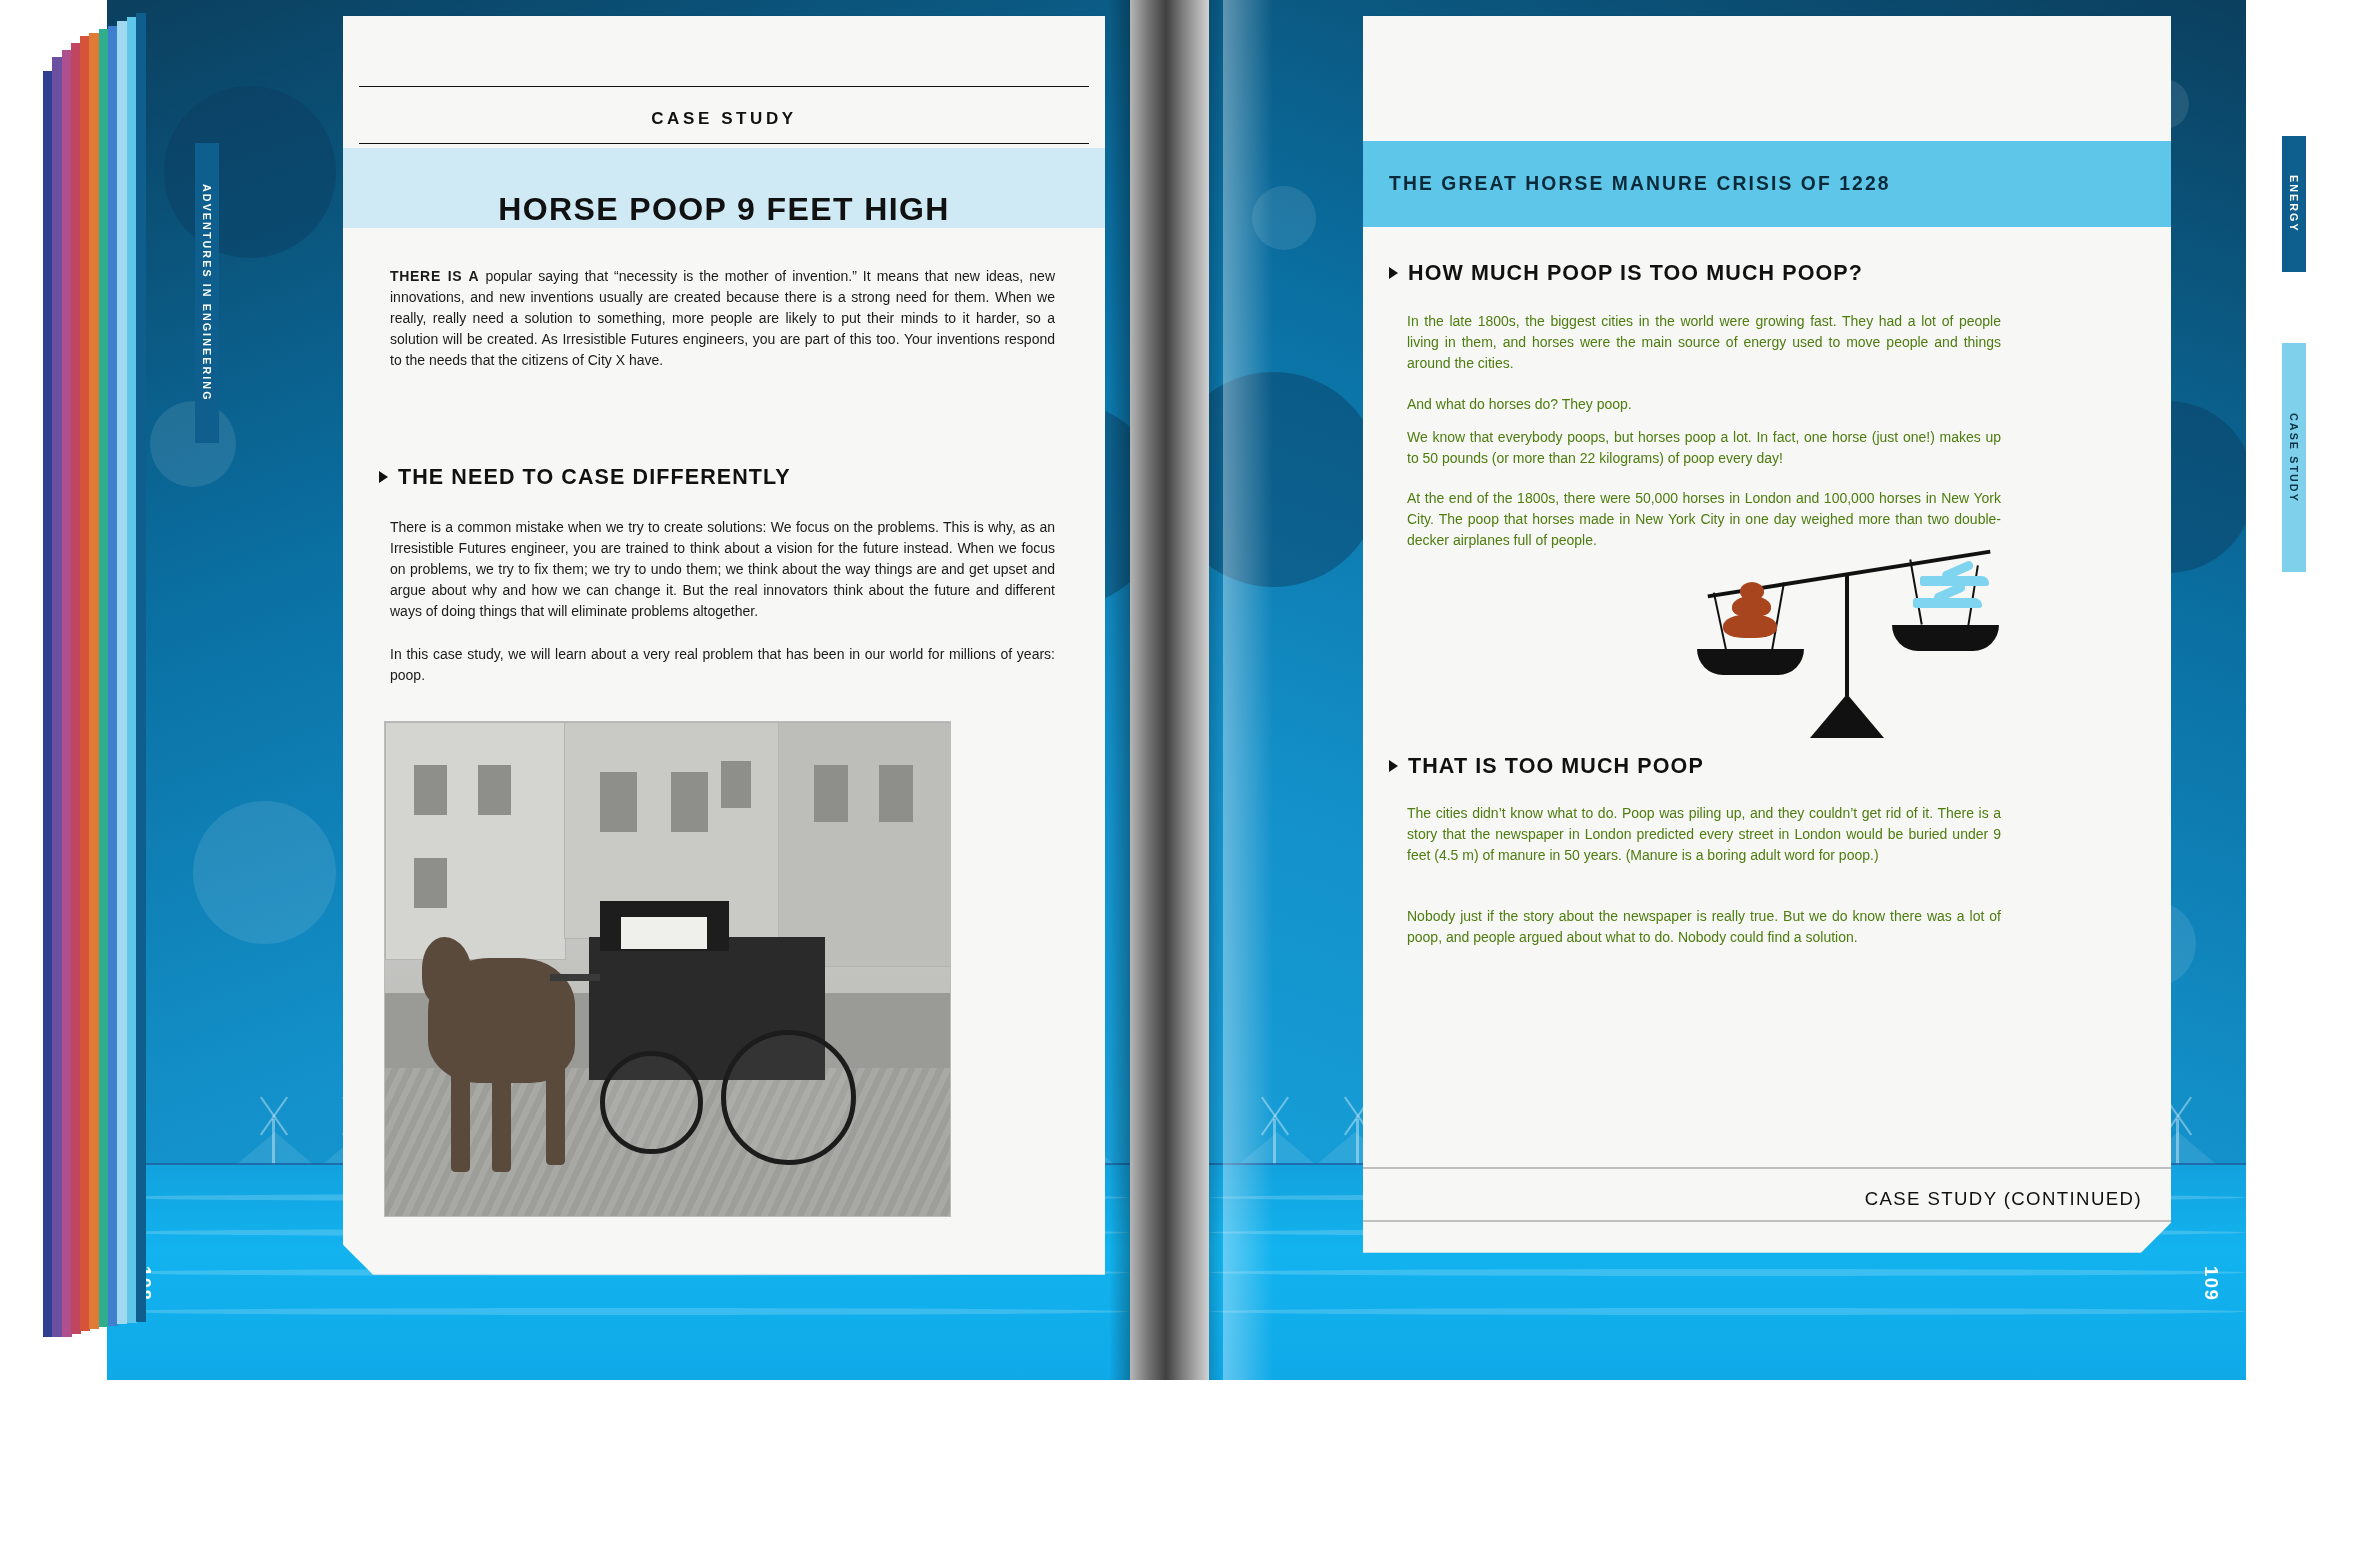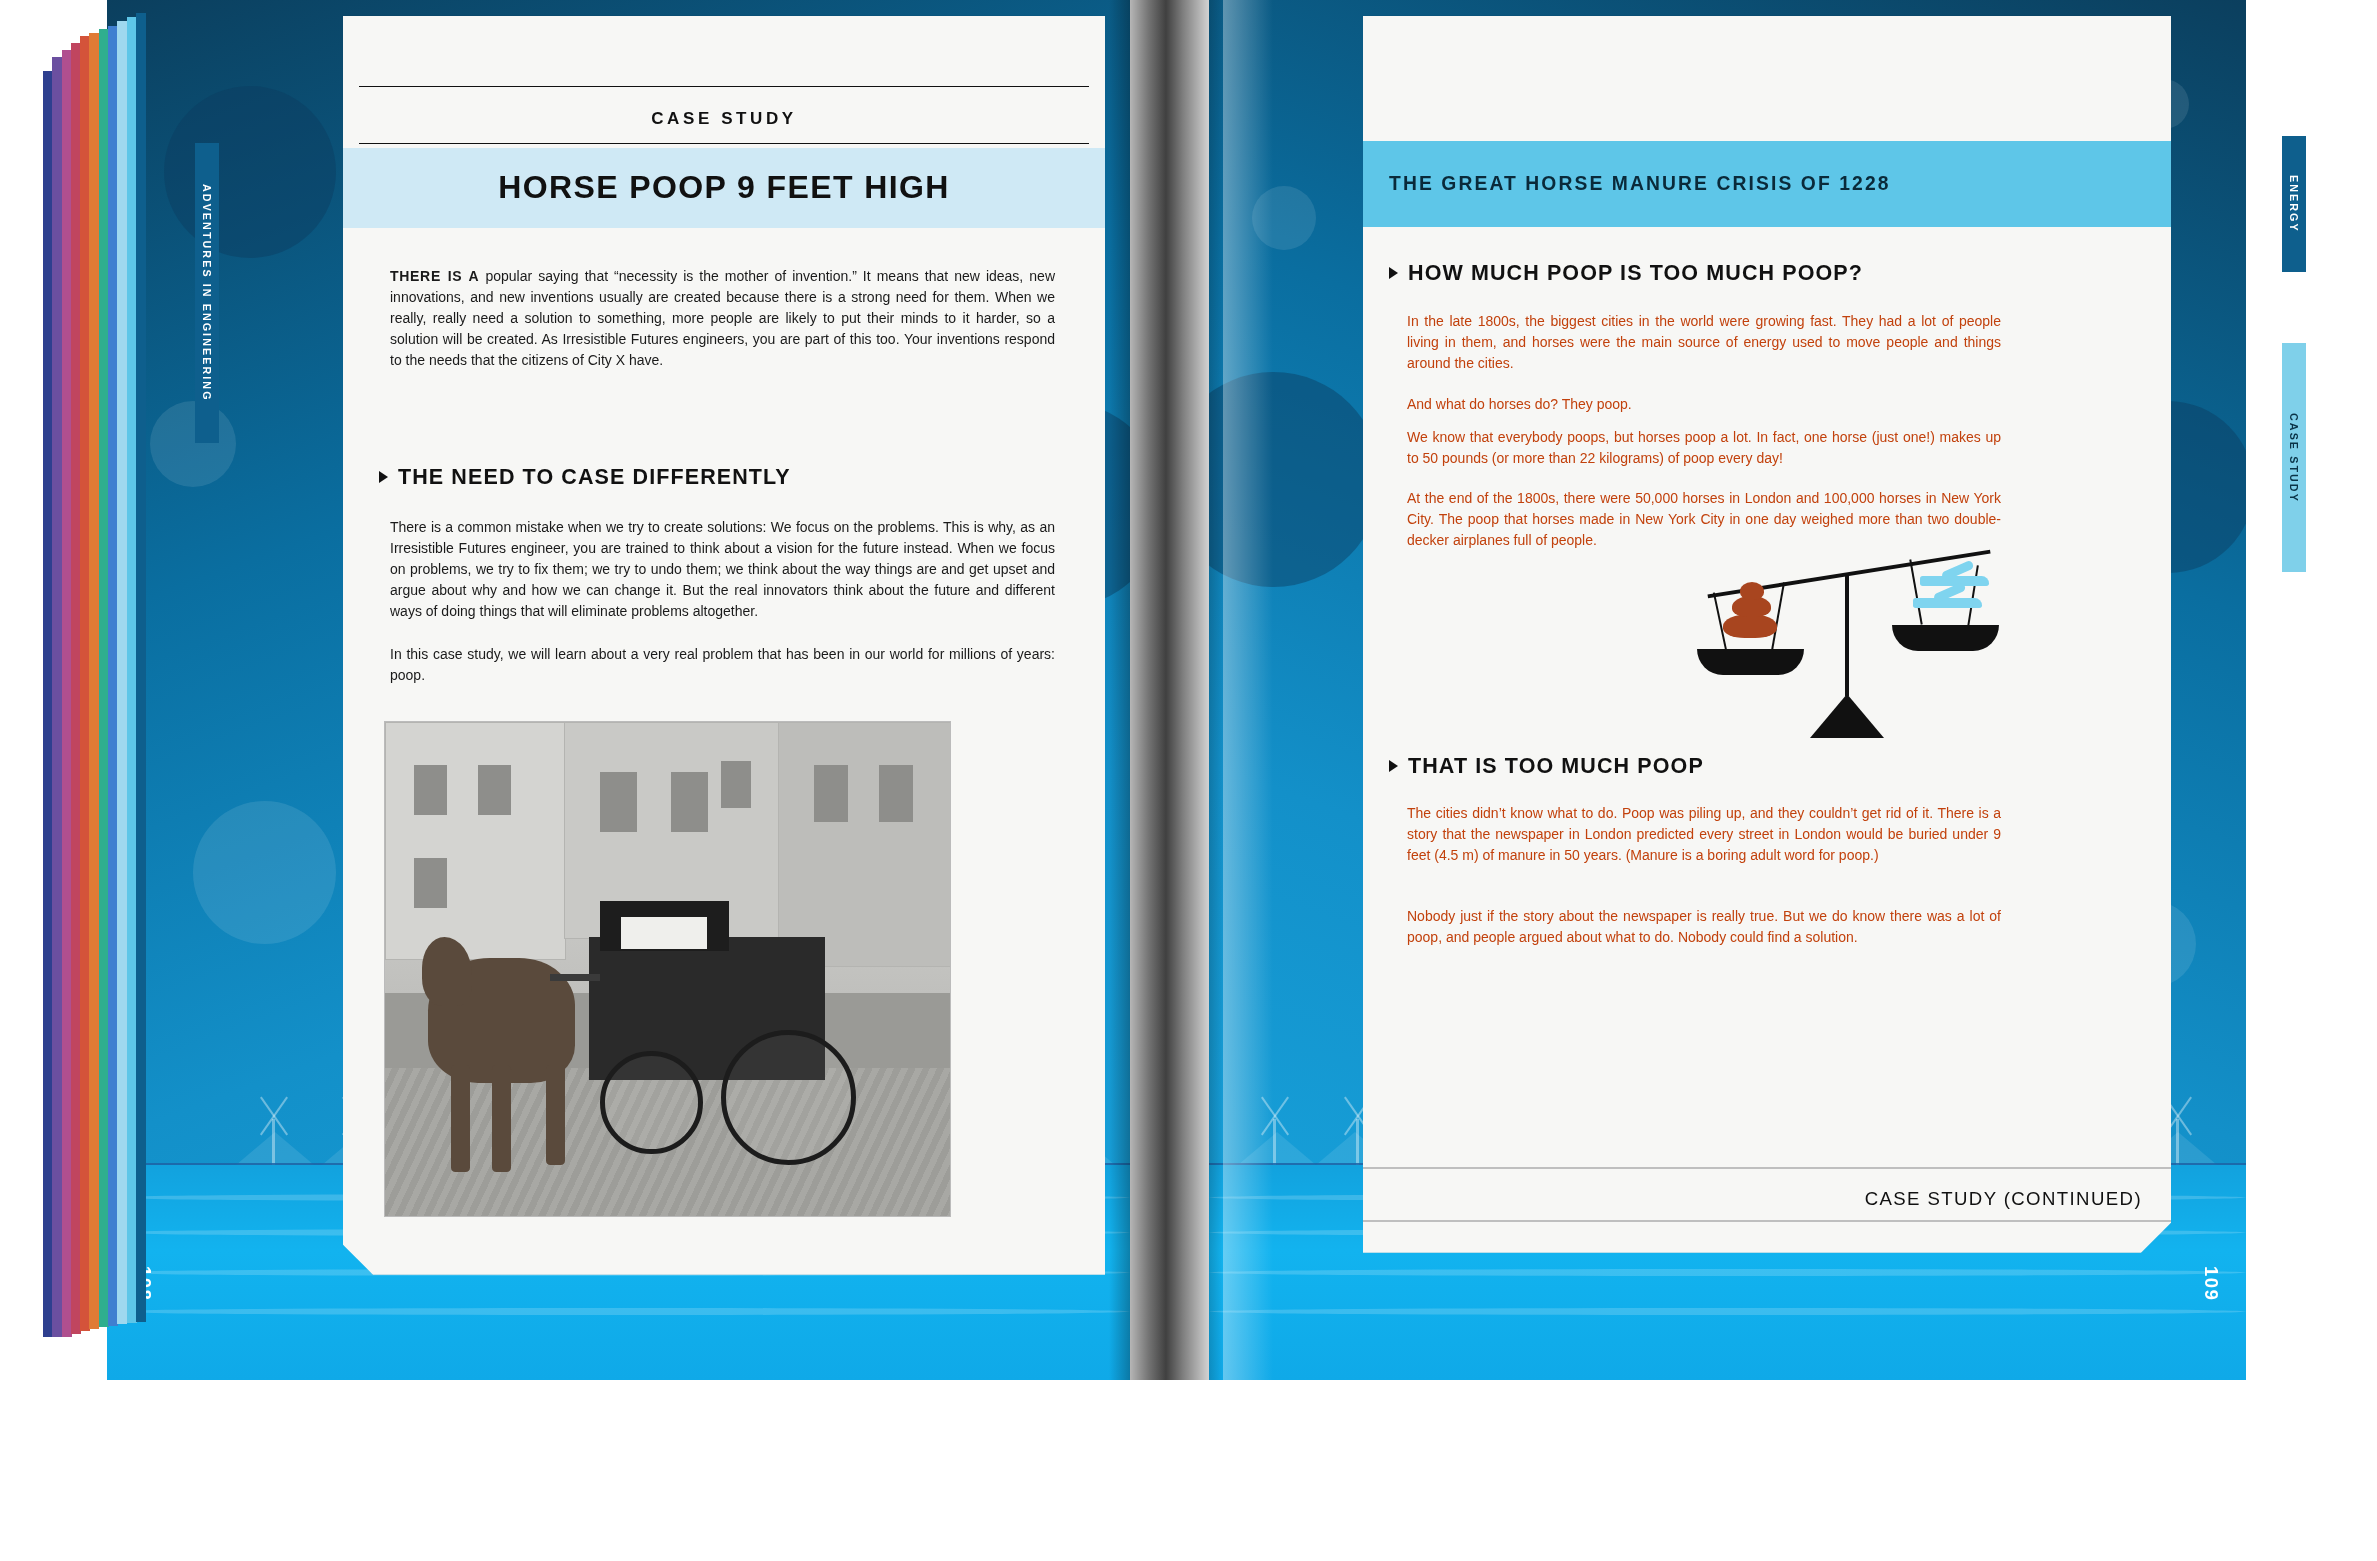--- a/index.html
+++ b/index.html
@@ -48,21 +48,21 @@
   .sheet.left{left:300px;top:15.7px;width:762px;height:1259px;
      clip-path:polygon(0 0,100% 0,100% 100%,30px 100%,0 calc(100% - 30px));}
   .sheet.right{left:1320px;top:15.7px;width:808px;height:1237px;
      clip-path:polygon(0 0,100% 0,100% calc(100% - 30px),calc(100% - 30px) 100%,0 100%);}
 
   
   .hdr-rule{position:absolute;left:0;right:0;height:1.4px;background:#111;}
   .casestudy-kicker{position:absolute;text-align:center;left:0;right:0;
      font-size:17px;font-weight:700;letter-spacing:3.6px;color:#111;}
   .title-band{position:absolute;left:0;right:0;background:#cfe9f5;
-     display:flex;align-items:center;justify-content:center;}
+     display:flex;align-items:flex-end;justify-content:center;}
   .title-band span{font-size:32px;font-weight:700;letter-spacing:1.4px;color:#111;}
 
   .body-col{position:absolute;color:#1a1a1a;font-size:14px;line-height:1.5;text-align:justify;}
   .body-col p{margin:0 0 11.4px 0;}
   .lead-caps{font-weight:700;letter-spacing:0.7px;}
 
   .h2{position:absolute;display:flex;align-items:center;gap:10px;
       font-size:21.5px;font-weight:700;letter-spacing:1.1px;color:#111;}
   .tri{width:0;height:0;border-top:6.4px solid transparent;border-bottom:6.4px solid transparent;border-left:9.3px solid #111;}
 
@@ -76,21 +76,21 @@
   .ph-horse{position:absolute;background:#5a4a3c;border-radius:42% 38% 30% 34%;}
   .ph-carr{position:absolute;background:#2a2a2a;}
   .ph-wheel{position:absolute;border:5px solid #1c1c1c;border-radius:50%;background:rgba(255,255,255,.05);}
 
   
   .rband{position:absolute;left:0;right:0;background:#5ec6e8;color:#0a2a3a;
       display:flex;flex-direction:column;justify-content:center;padding-left:26px;box-sizing:border-box;}
   .rband .l1{font-size:19.3px;font-weight:700;letter-spacing:2.1px;}
   .rband .l2{font-size:19.3px;font-weight:700;letter-spacing:2.1px;}
 
-  .rtext{position:absolute;font-size:14px;line-height:1.5;color:#c2410c;text-align:justify;}
+  .rtext{position:absolute;font-size:14px;line-height:1.5;color:#4d7c0f;text-align:justify;}
   .rtext p{margin:0 0 11.4px 0;}
 
   .continued{position:absolute;right:29px;font-size:18.6px;font-weight:400;letter-spacing:1.4px;color:#111;}
   .foot-rule{position:absolute;left:0;right:0;height:1.4px;background:#bfbfbf;}
 
   
   .scale-wrap{position:absolute;}
   .sc-line{position:absolute;background:#111;}
   .sc-pan{position:absolute;width:107px;height:26px;background:#111;border-radius:0 0 54px 54px;}
   .sc-base{position:absolute;width:0;height:0;border-left:37px solid transparent;border-right:37px solid transparent;border-bottom:44px solid #111;}

